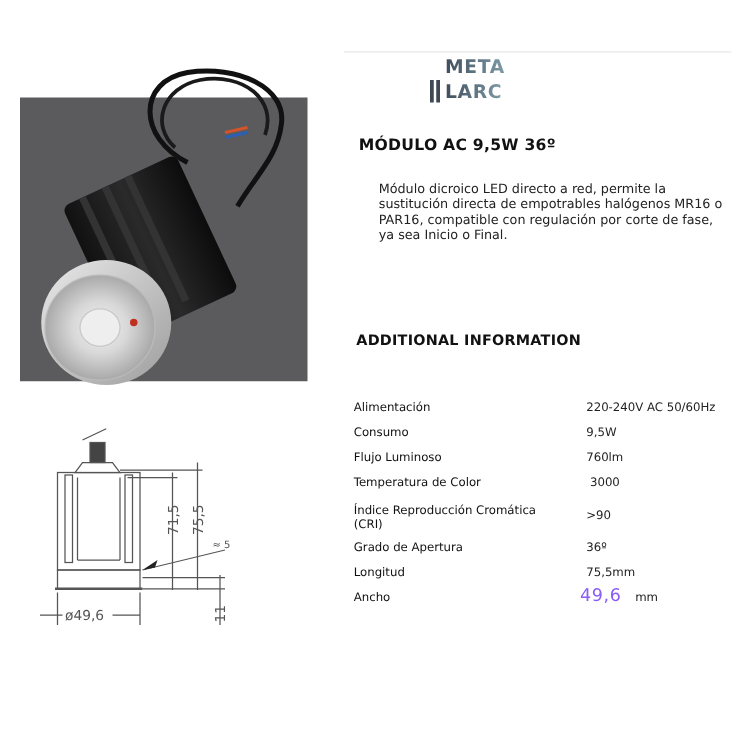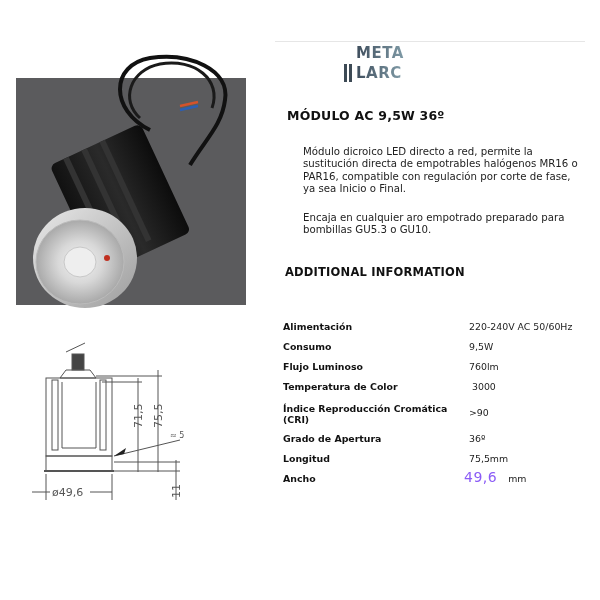--- a/index.html
+++ b/index.html
@@ -9,21 +9,21 @@
   .logo { left:344px; top:42px; width:110px; height:50px; }
   .logo .bars { position:absolute; left:0; top:22px; width:10px; height:18px; }
   .logo .bars i { position:absolute; top:0; width:3px; height:18px; background:#3d4a55; }
   .logo .word { position:absolute; left:12px; font-family:"DejaVu Sans", sans-serif; font-weight:bold; font-size:15px; letter-spacing:0.5px; line-height:20px; background:linear-gradient(90deg,#3e4d5c,#7f9aa6); -webkit-background-clip:text; background-clip:text; color:transparent; }
   .photo-box { left:16px; top:78px; width:230px; height:227px; background:#5b5b5d; }
   .title { left:287px; top:108px; font-weight:bold; font-size:12.5px; letter-spacing:0.2px; }
   .desc { left:287px; top:130px; width:310px; font-size:10.2px; line-height:12.4px; color:#222; }
   .desc p { margin:16px; }
   .addl { left:285px; top:265px; font-weight:bold; font-size:11.5px; letter-spacing:0.2px; }
   .spec-row { left:283px; width:310px; font-size:9.4px; }
-  .spec-label { position:absolute; left:0; top:0; font-weight:bold; width:180px; line-height:11px; }
+  .spec-label { position:absolute; left:0; top:0; font-weight:normal; width:180px; line-height:11px; }
   .spec-value { position:absolute; left:186px; top:0; color:#222; }
   .ancho-num { font-size:14px; color:#8b5cf6; letter-spacing:0.5px; }
   .drawing { left:30px; top:340px; width:160px; height:160px; }
 </style>
 </head>
 <body>
 
 <div class="abs top-rule"></div>
 
 <div class="abs logo">
@@ -68,21 +68,20 @@
 
   <ellipse cx="85" cy="218" rx="52" ry="50" fill="url(#ringg)"></ellipse>
   <ellipse cx="80" cy="222" rx="44" ry="42" fill="url(#lensg)" stroke="#bbb" stroke-width="1"></ellipse>
   <ellipse cx="80" cy="222" rx="16" ry="15" fill="#eeeeee" stroke="#c8c8c8"></ellipse>
   <circle cx="107" cy="218" r="3" fill="#c03020"></circle>
 </svg>
 
 <div class="abs title">MÓDULO AC 9,5W 36º</div>
 <div class="abs desc">
   <p>Módulo dicroico LED directo a red, permite la sustitución directa de empotrables halógenos MR16 o PAR16, compatible con regulación por corte de fase, ya sea Inicio o Final.</p>
-  <p>Encaja en cualquier aro empotrado preparado para bombillas GU5.3 o GU10.</p>
 </div>
 
 <div class="abs addl">ADDITIONAL INFORMATION</div>
 
 <div class="abs spec-row" style="top:321px;">
   <span class="spec-label">Alimentación</span>
   <span class="spec-value">220-240V AC 50/60Hz</span>
 </div>
 <div class="abs spec-row" style="top:341px;">
   <span class="spec-label">Consumo</span>

